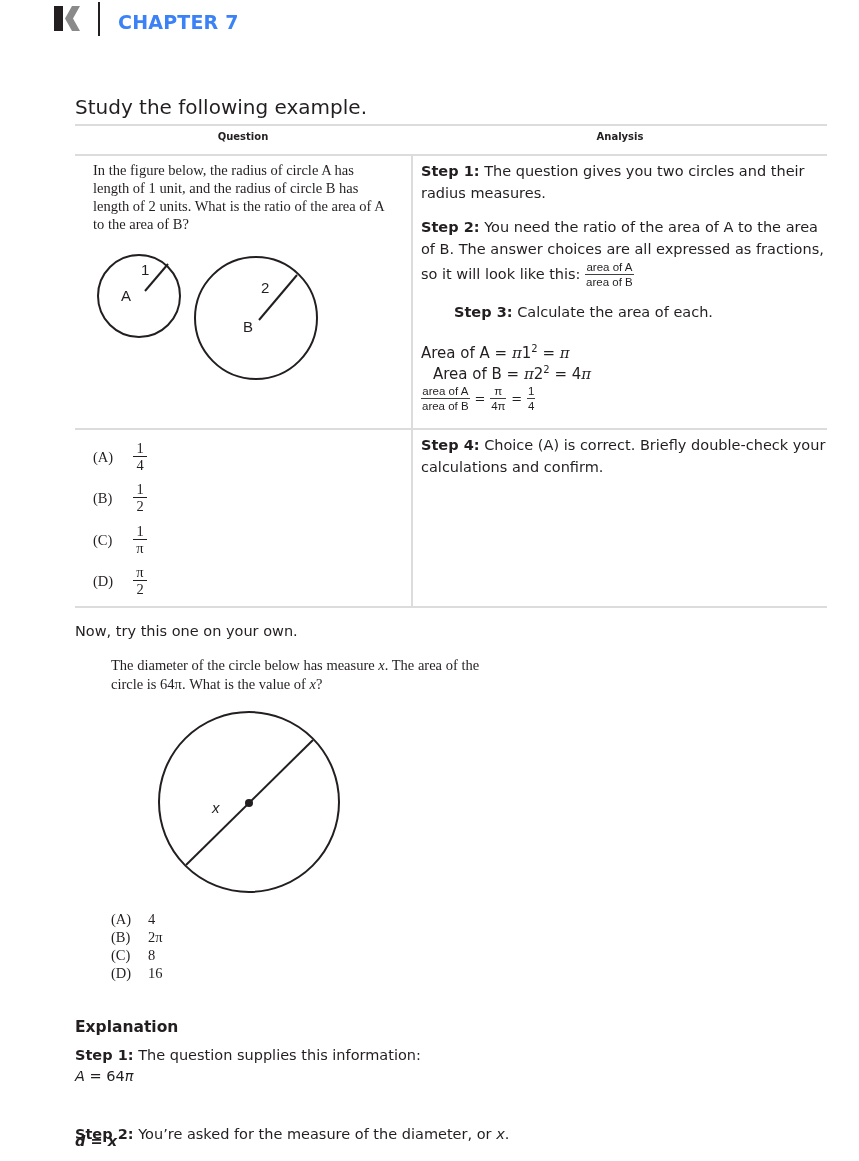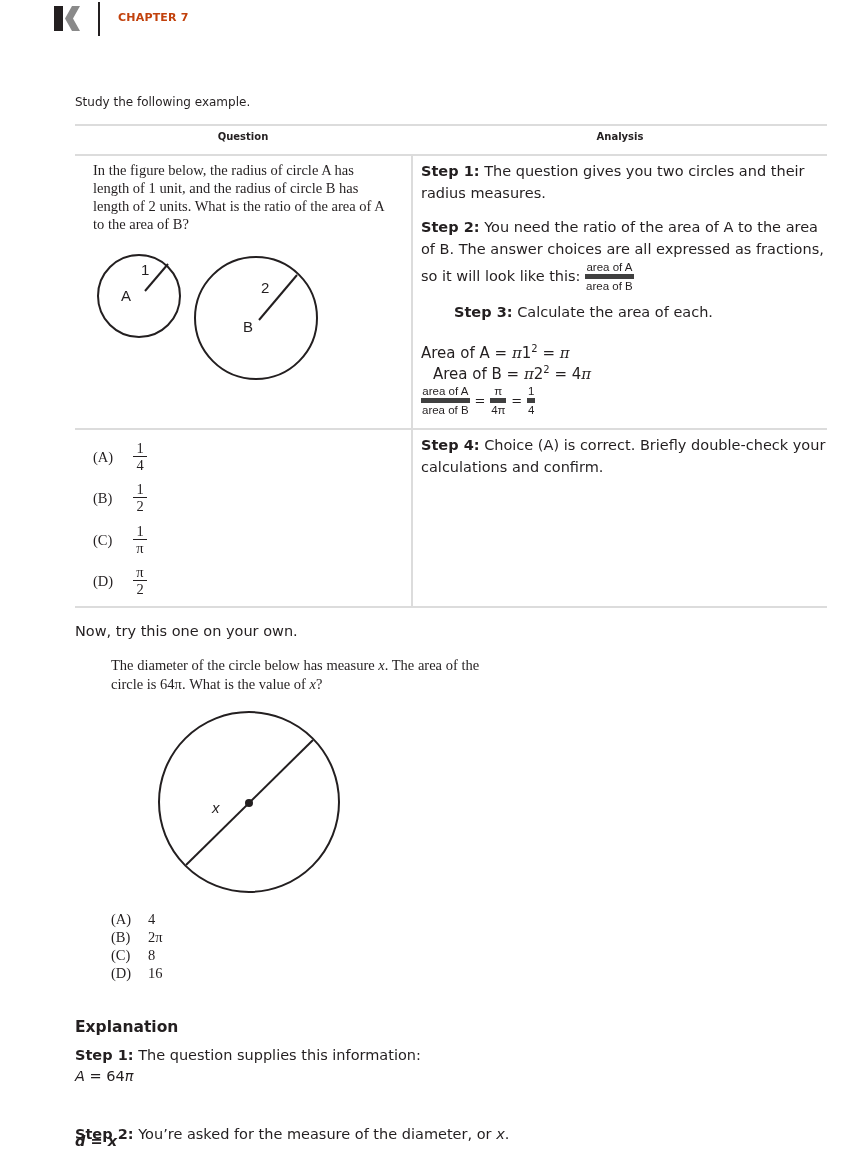--- a/index.html
+++ b/index.html
@@ -3,34 +3,34 @@
   <meta charset="utf-8">
   <style>
     * { box-sizing: border-box; margin: 0; padding: 0; }
     html, body { width: 859px; height: 1161px; background: #ffffff; overflow: hidden; }
     body { position: relative; color: #231f20; font-family: "DejaVu Sans", sans-serif; }
     .serif { font-family: Liberation Serif, serif; }
 
     
     .logo { position: absolute; left: 54px; top: 6px; width: 26px; height: 25px; }
     .header-divider { position: absolute; left: 98px; top: 2px; width: 2px; height: 34px; background: #231f20; }
-    .chapter { position: absolute; left: 118px; top: 11px; font-size: 11px; font-weight: bold; letter-spacing: 0.2px; color: #c2410c; text-align: center; }
+    .chapter { position: absolute; left: 118px; top: 11px; font-size: 19px; font-weight: bold; letter-spacing: 0.2px; color: #3b82f6; text-align: center; }
 
-    .intro { position: absolute; left: 75px; top: 95px; font-size: 12px; }
+    .intro { position: absolute; left: 75px; top: 95px; font-size: 20px; }
 
     
     .hr { position: absolute; height: 2px; background: #dcdcdc; }
     .vr { position: absolute; width: 2px; background: #dcdcdc; }
     .col-head { position: absolute; top: 131px; font-size: 10px; font-weight: bold; text-align: center; }
 
     .q-text { position: absolute; left: 93px; top: 161px; width: 300px; font-size: 14.5px; line-height: 18px; }
     .a-text { position: absolute; left: 421px; width: 405px; font-size: 14.5px; line-height: 22px; }
     .a-text b { font-weight: bold; }
     .frac { display: inline-block; vertical-align: middle; text-align: center; font-family: "Liberation Sans", sans-serif; font-size: 11.5px; line-height: 14px; }
-    .frac .num { display: block; border-bottom: 5px solid #404040; padding: 0 1px; }
+    .frac .num { display: block; border-bottom: 1px solid #404040; padding: 0 1px; }
     .frac .den { display: block; padding: 0 1px; }
 
     .math { position: absolute; left: 421px; font-size: 15px; line-height: 21px; }
     .math i { font-family: "DejaVu Serif", serif; font-style: italic; }
 
     .choices-a { position: absolute; left: 93px; font-family: "Liberation Serif", serif; font-size: 14.5px; }
     .choice-row { position: absolute; left: 0; width: 100px; height: 40px; }
     .choice-letter { position: absolute; left: 0; top: 9px; }
     .choice-frac { position: absolute; left: 40px; top: 0; width: 14px; text-align: center; line-height: 16px; }
     .choice-frac .n { display: block; border-bottom: 1px solid #231f20; }

